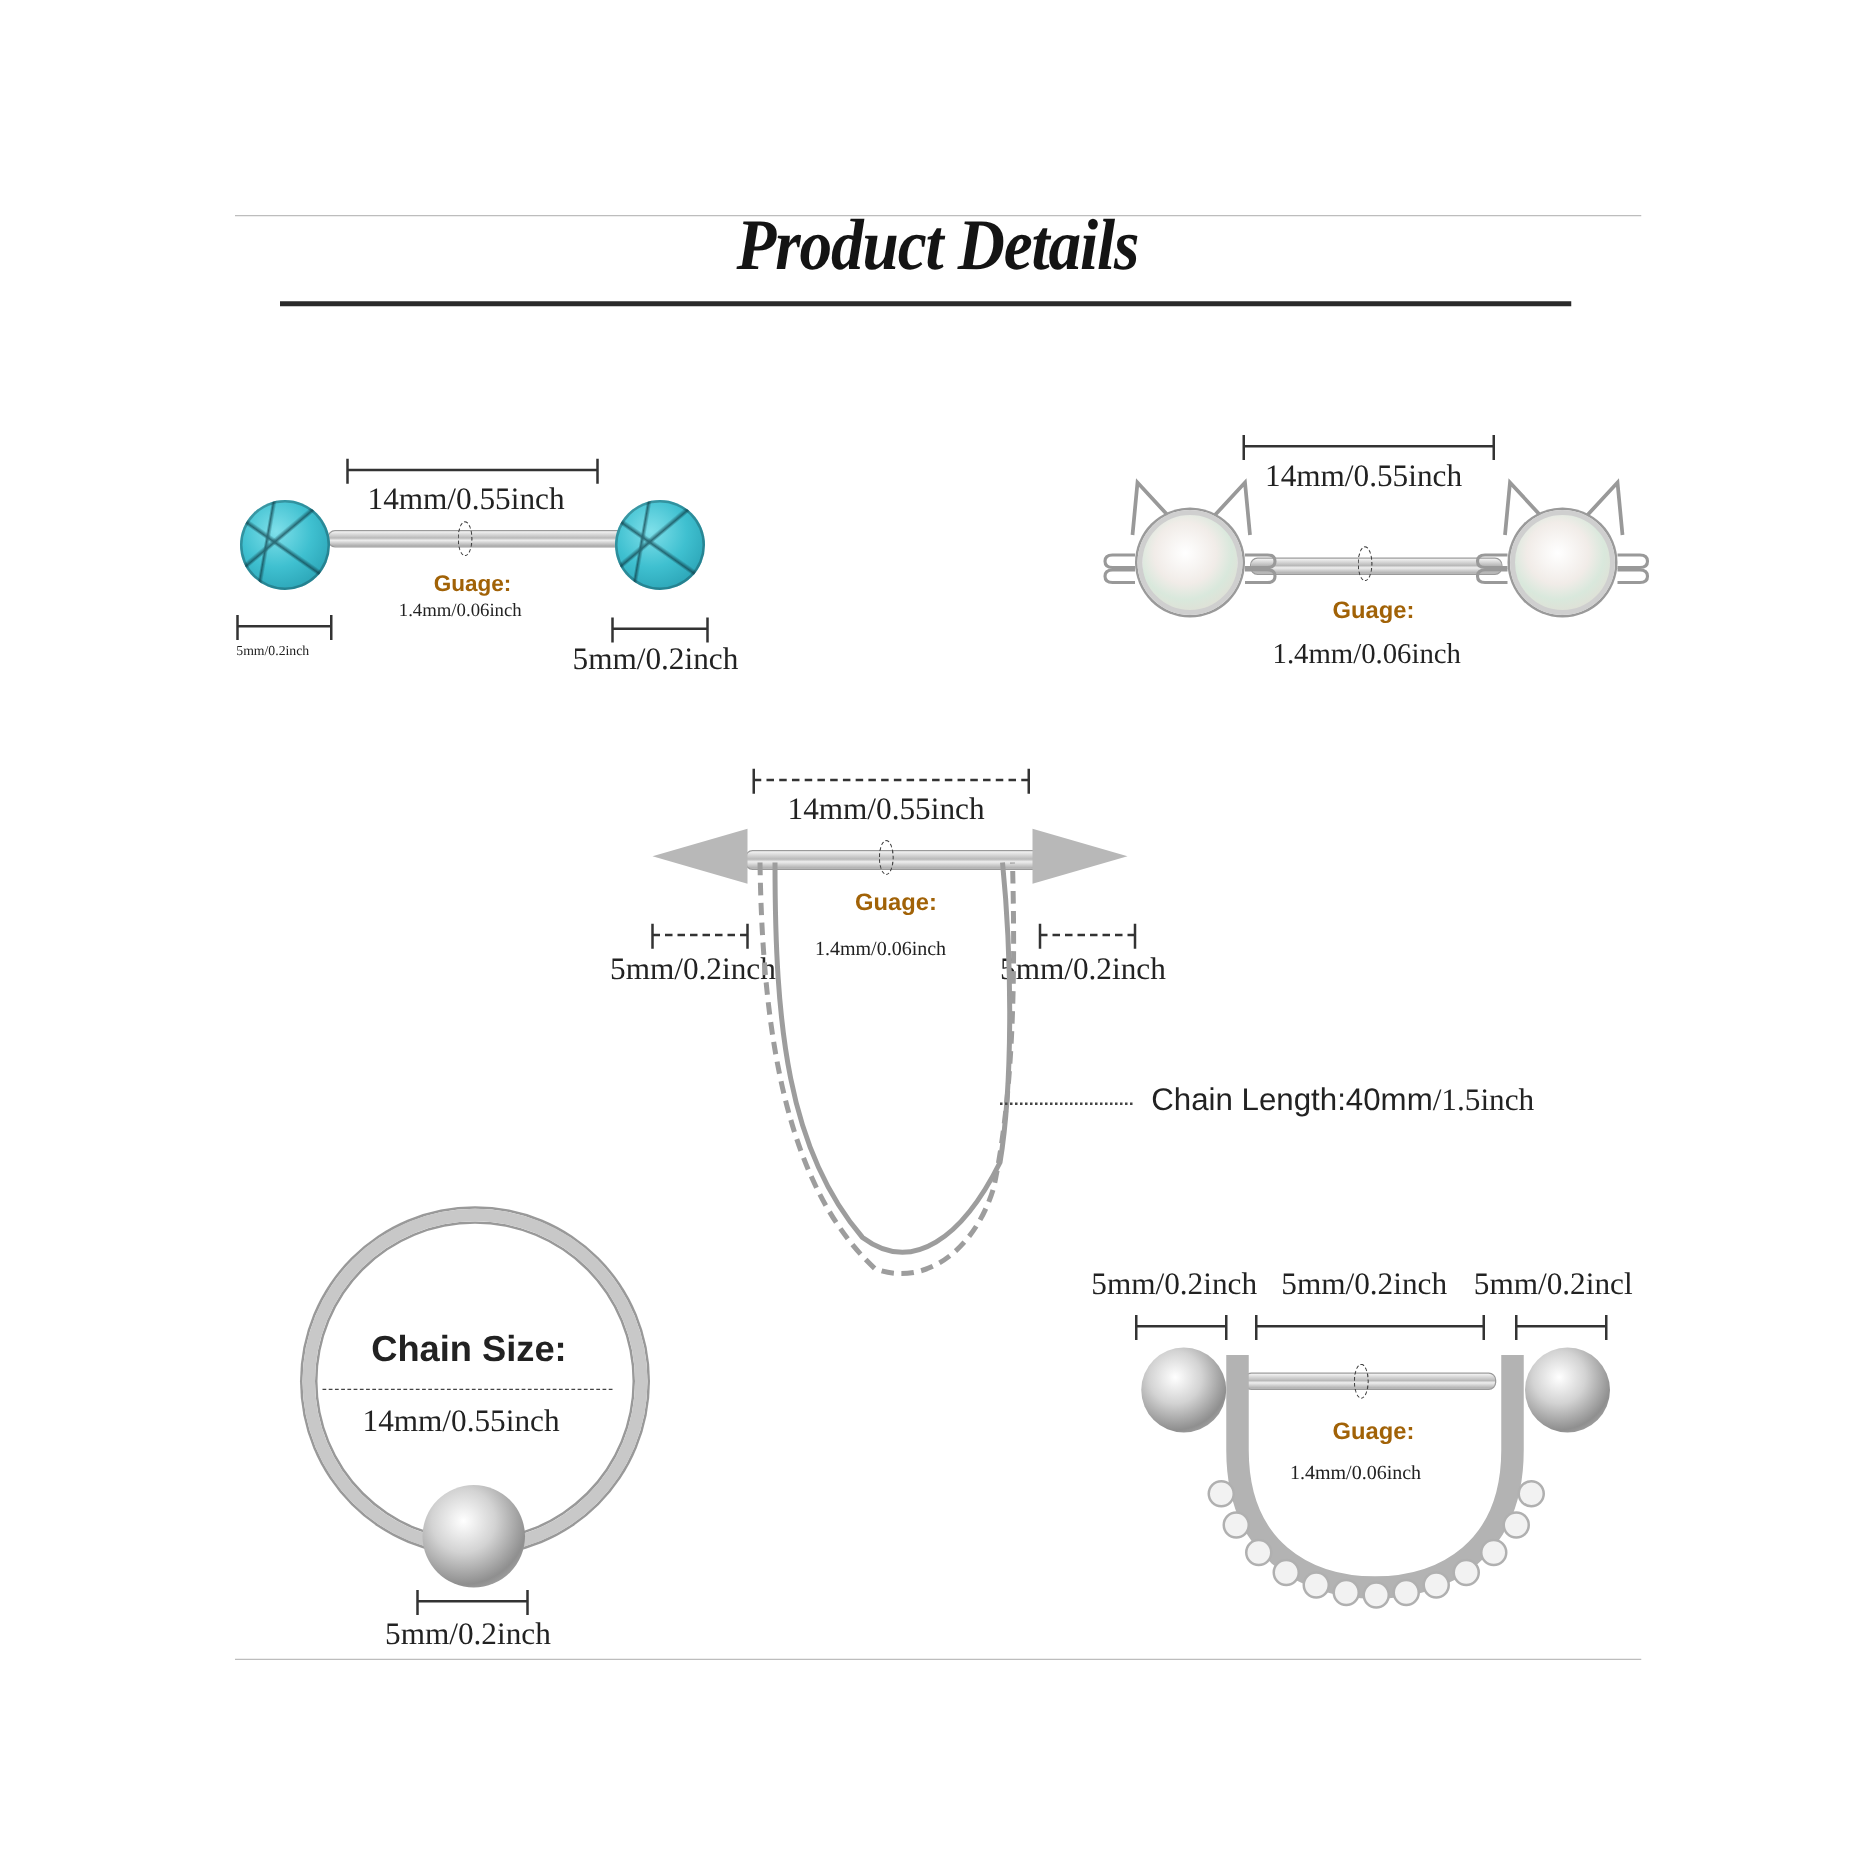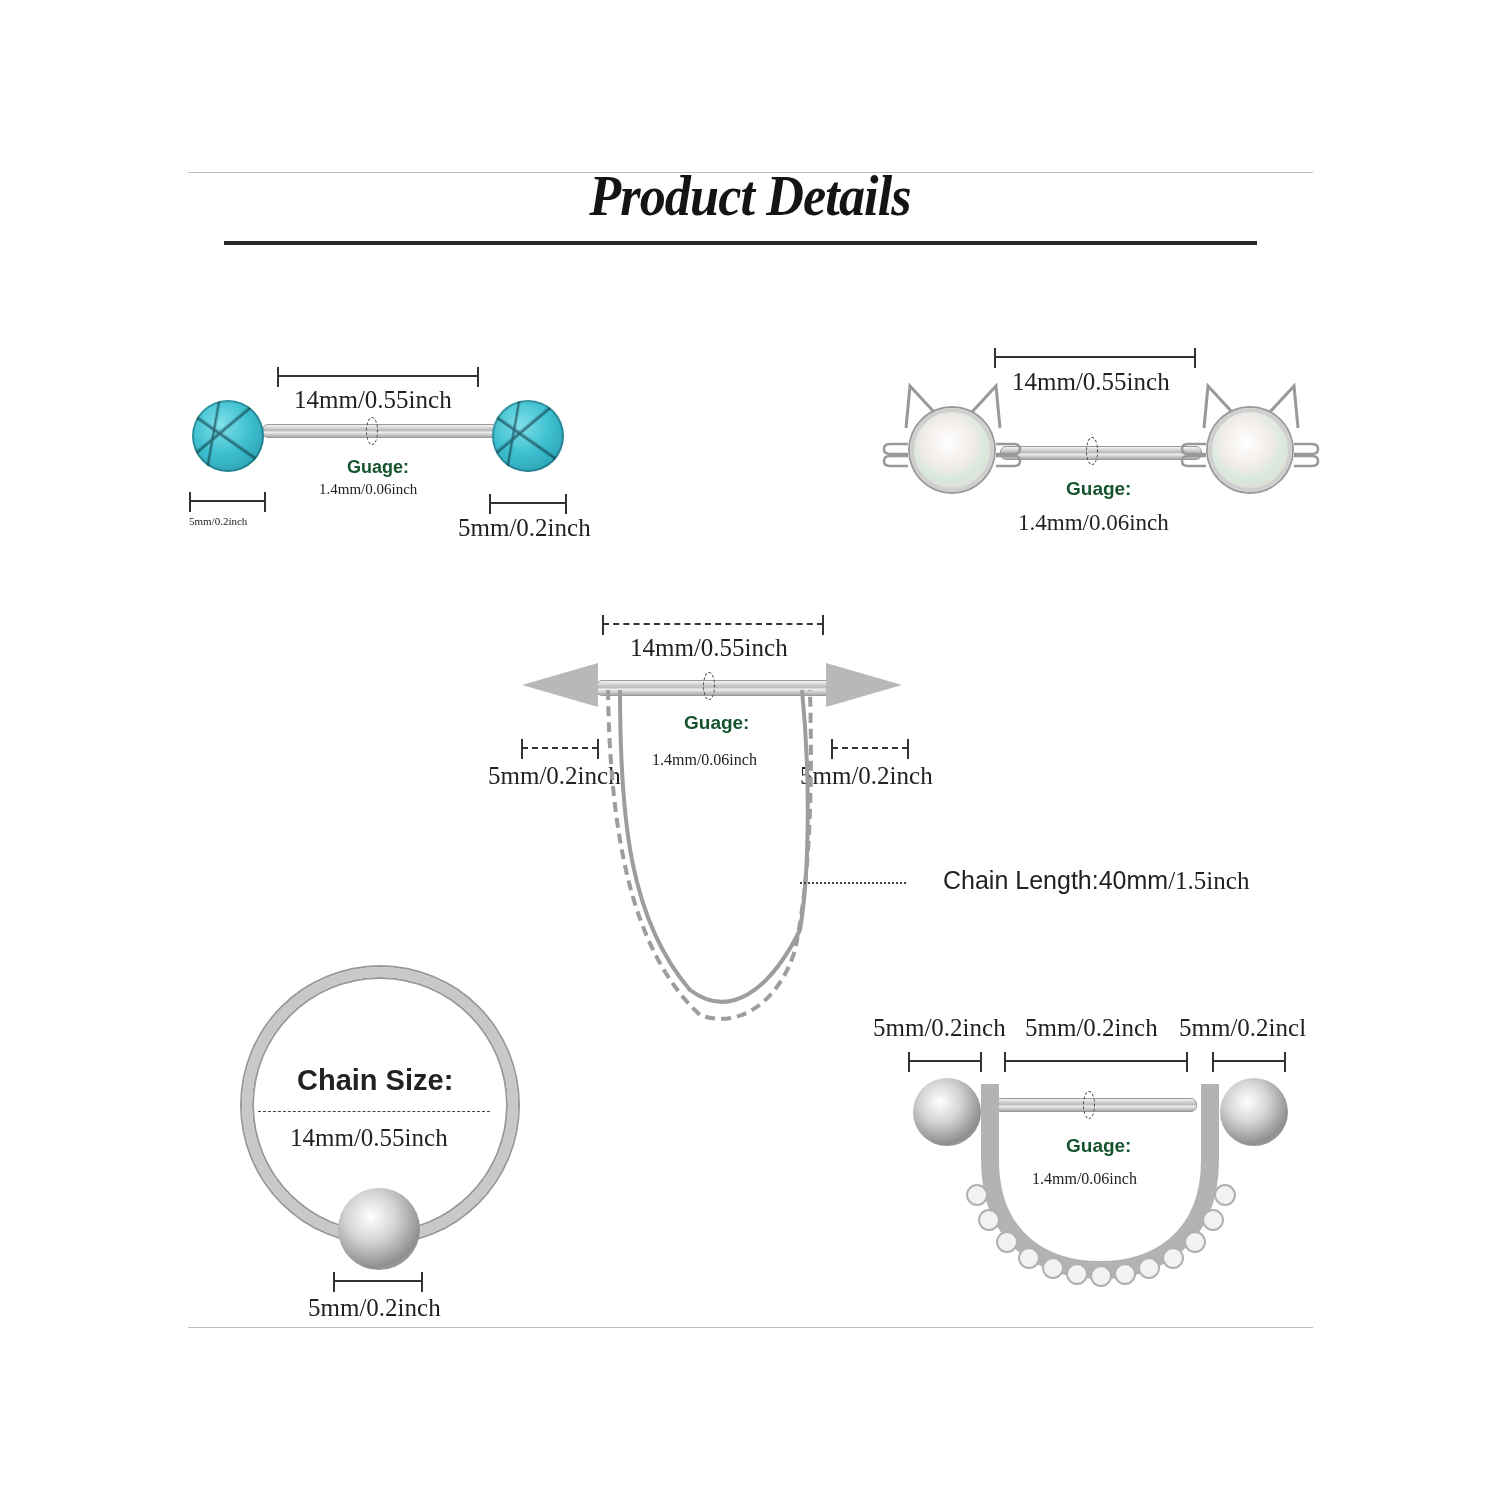--- a/index.html
+++ b/index.html
@@ -2,21 +2,21 @@
 <html><head>
 <meta charset="utf-8">
 <style>
   html,body{margin:0;padding:0;background:#fff;}
   body{width:1500px;height:1500px;position:relative;overflow:hidden;font-family:"Liberation Serif",serif;color:#222;}
   .abs{position:absolute;}
   .hr-thin{position:absolute;height:1px;background:#bdbdbd;}
   .hr-thick{position:absolute;height:4px;background:#2a2a2a;}
   .title{position:absolute;left:0;width:1500px;top:162px;text-align:center;font-family:"Liberation Serif",serif;font-weight:bold;font-style:italic;font-size:58px;letter-spacing:-1px;color:#141414;transform:scaleX(0.9);}
   .serif{font-family:"Liberation Serif",serif;color:#222;white-space:nowrap;}
-  .sans{font-family:"Liberation Sans",sans-serif;color:#14532d;white-space:nowrap;}
+  .sans{font-family:"Liberation Sans",sans-serif;color:#a16207;white-space:nowrap;}
   .dim{position:absolute;border-top:2px solid #333;}
   .dim::before,.dim::after{content:"";position:absolute;top:-10px;width:2px;height:20px;background:#333;}
   .dim::before{left:-1px}.dim::after{right:-1px}
   .dim.dashed{border-top:2px dashed #333;}
   .bar{position:absolute;height:12px;border-radius:6px;background:linear-gradient(#f4f4f4,#b9b9b9 45%,#eeeeee 60%,#a9a9a9);border:1px solid #9a9a9a;}
   .gauge-mark{position:absolute;width:10px;height:26px;border:1.5px dashed #444;border-radius:50%;}
   .ball{position:absolute;border-radius:50%;background:radial-gradient(circle at 40% 35%,#ffffff,#d3d3d3 35%,#8f8f8f 70%,#c9c9c9);}
   .turq{position:absolute;border-radius:50%;background:radial-gradient(circle at 40% 35%,#7fe0ea,#3fc0d0 45%,#1f93a6);box-shadow:inset 0 0 0 2px rgba(20,60,70,.35);overflow:hidden;}
   .turq::after{content:"";position:absolute;inset:0;background:
      linear-gradient(35deg,transparent 45%,#0f3c46 47%,transparent 50%),
@@ -98,21 +98,21 @@
   <div class="serif abs" style="left:488px;top:762px;font-size:25px;">5mm/0.2inch</div>
   <div class="dim dashed" style="left:832px;top:747px;width:76px;"></div>
   <div class="serif abs" style="left:800px;top:762px;font-size:25px;">5mm/0.2inch</div>
   <svg class="chain" style="left:590px;top:670px;" width="250" height="360">
     <g fill="none" stroke="#9d9d9d" stroke-width="4">
       <path d="M30 20 C 30 150, 40 250, 100 320 C 140 350, 180 320, 210 260 C 220 200, 220 100, 212 20"></path>
       <path d="M18 20 C 20 160, 40 280, 110 345 C 150 360, 190 330, 205 280 C 222 200, 222 100, 220 20" stroke-dasharray="10 6"></path>
     </g>
   </svg>
   <div class="dotted" style="left:800px;top:882px;width:106px;"></div>
-  <div class="abs" style="left:943px;top:866px;white-space:nowrap;">
+  <div class="abs" style="left:921px;top:866px;white-space:nowrap;">
     <span class="sans" style="font-size:25px;color:#222;">Chain Length:40mm</span><span class="serif" style="font-size:25px;">/1.5inch</span>
   </div>
 </div>
 
 <div>
   <div class="ring" style="left:242px;top:967px;width:256px;height:256px;"></div>
   <div class="sans abs" style="left:297px;top:1064px;font-size:29px;font-weight:bold;color:#222;">Chain Size:</div>
   <div class="dotted" style="left:258px;top:1111px;width:232px;border-top:1.5px dashed #444;"></div>
   <div class="serif abs" style="left:290px;top:1124px;font-size:25px;">14mm/0.55inch</div>
   <div class="ball" style="left:338px;top:1188px;width:82px;height:82px;"></div>

